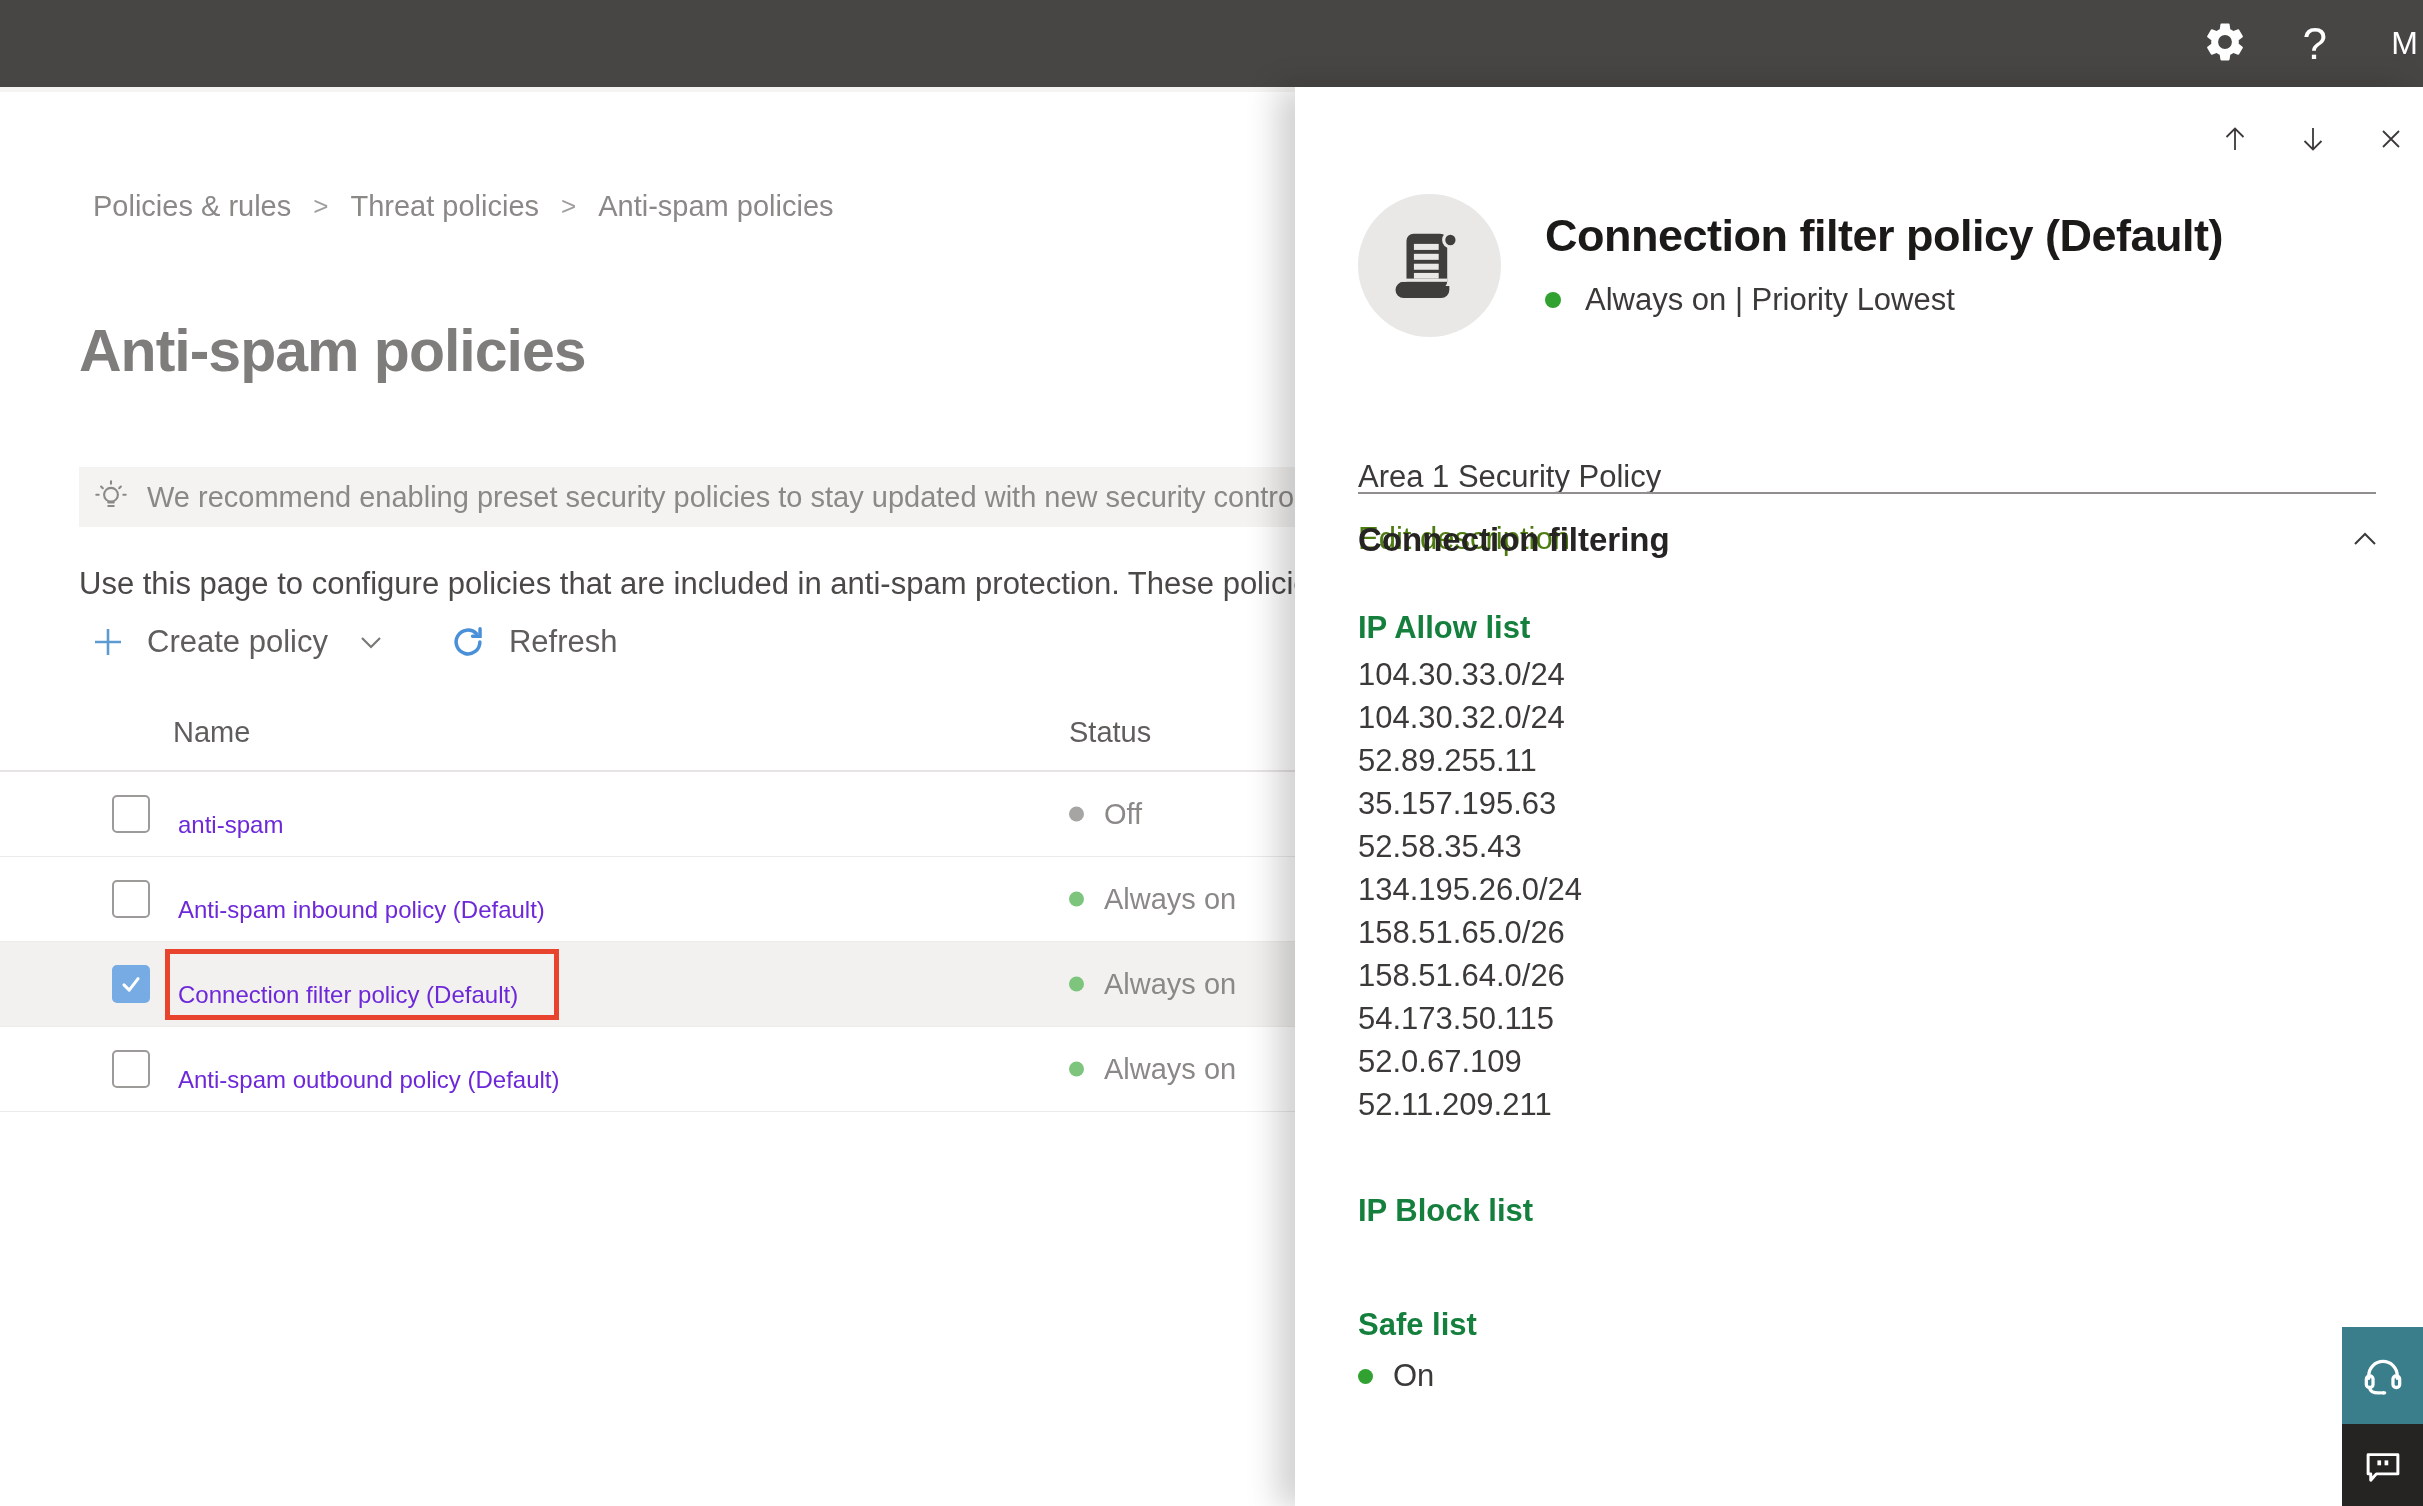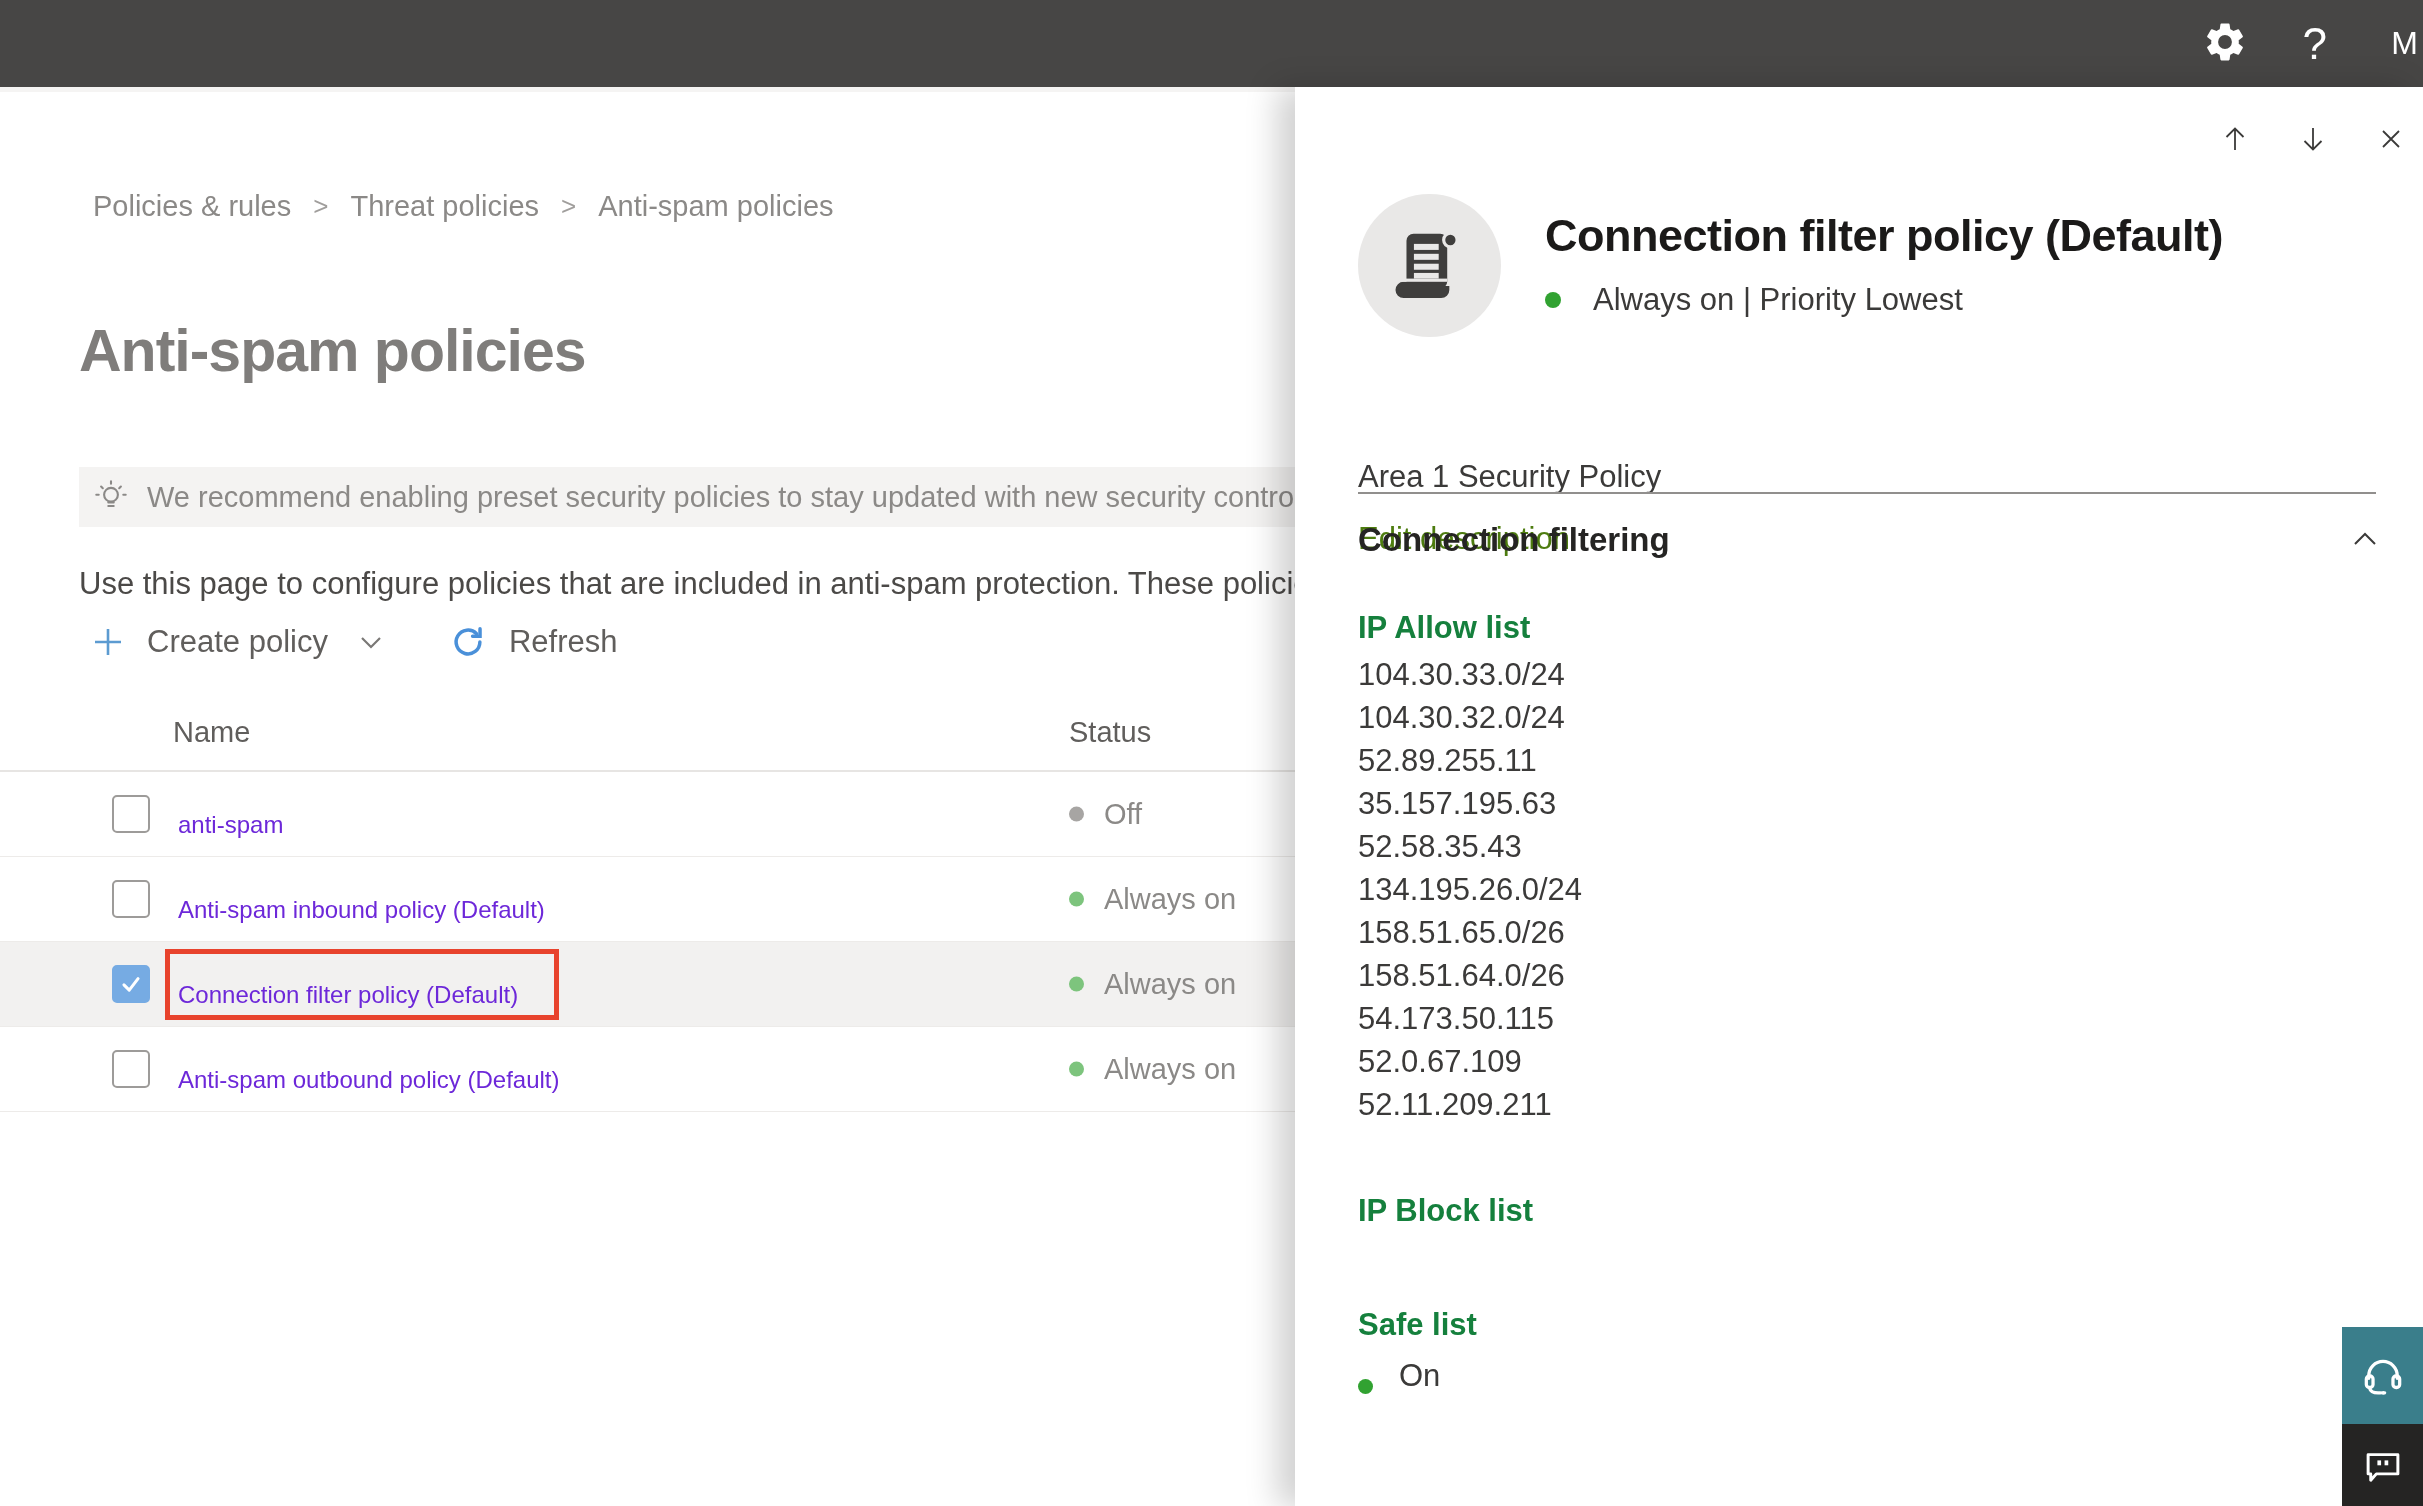--- a/index.html
+++ b/index.html
@@ -62,36 +62,36 @@
   .panel{position:absolute;left:1295px;top:87px;width:1129px;height:1420px;background:#fff;
          box-shadow:-18px 0 30px rgba(0,0,0,0.18);}
   .panel-nav{position:absolute;top:36px;right:17px;display:flex;gap:46px;}
   .panel-nav button{background:none;border:none;padding:0;cursor:pointer;display:flex;}
 
   .p-header{position:absolute;top:107px;left:63px;display:flex;gap:44px;}
   .p-avatar{width:143px;height:143px;border-radius:50%;background:#e9e8e7;flex:0 0 auto;
             display:flex;align-items:center;justify-content:center;}
   .p-headtext{padding-top:16px;}
   .p-title{margin:0;font-size:45px;font-weight:700;color:#1b1a19;letter-spacing:-0.5px;}
-  .p-status{margin-top:20px;display:flex;align-items:center;gap:32px;font-size:31px;color:#3b3a39;}
+  .p-status{margin-top:20px;display:flex;align-items:center;gap:24px;font-size:31px;color:#3b3a39;}
 
   .p-desc{position:absolute;top:372px;left:63px;font-size:31px;color:#3b3a39;}
   .p-editdesc{position:absolute;top:434px;left:63px;font-size:31px;color:#4d7c0f;cursor:pointer;}
   .p-div{position:absolute;top:405px;left:63px;width:1018px;border-top:2px solid #918f8d;}
   .p-section{position:absolute;top:434px;left:63px;width:1022px;display:flex;
              align-items:center;justify-content:space-between;}
   .p-section h2{margin:0;font-size:33px;font-weight:700;color:#252423;}
   .p-section button{background:none;border:none;padding:0;cursor:pointer;display:flex;}
 
   .p-sub{position:absolute;left:63px;font-size:31px;font-weight:700;color:#15803d;margin:0;}
   .p-allow{top:523px;}
   .p-block{top:1106px;}
   .p-safe{top:1220px;}
   .ip-list{position:absolute;top:566px;left:63px;font-size:31px;color:#3b3a39;line-height:43px;}
-  .p-on{position:absolute;top:1271px;left:63px;display:flex;align-items:flex-end;gap:26px;
+  .p-on{position:absolute;top:1271px;left:63px;display:flex;align-items:center;gap:20px;
         font-size:31px;color:#3b3a39;}
   .p-editbox{position:absolute;top:1336px;left:38px;height:65px;border:5px solid #e8432d;
              display:flex;align-items:center;padding:0 40px 0 26px;box-sizing:border-box;}
   .p-editlink{font-size:31px;color:#2a6fc2;white-space:nowrap;cursor:pointer;}
 
   
   .p-div{top:405px;}
 
   
   .float-btn{position:absolute;left:2342px;width:81px;border:none;padding:0;cursor:pointer;

